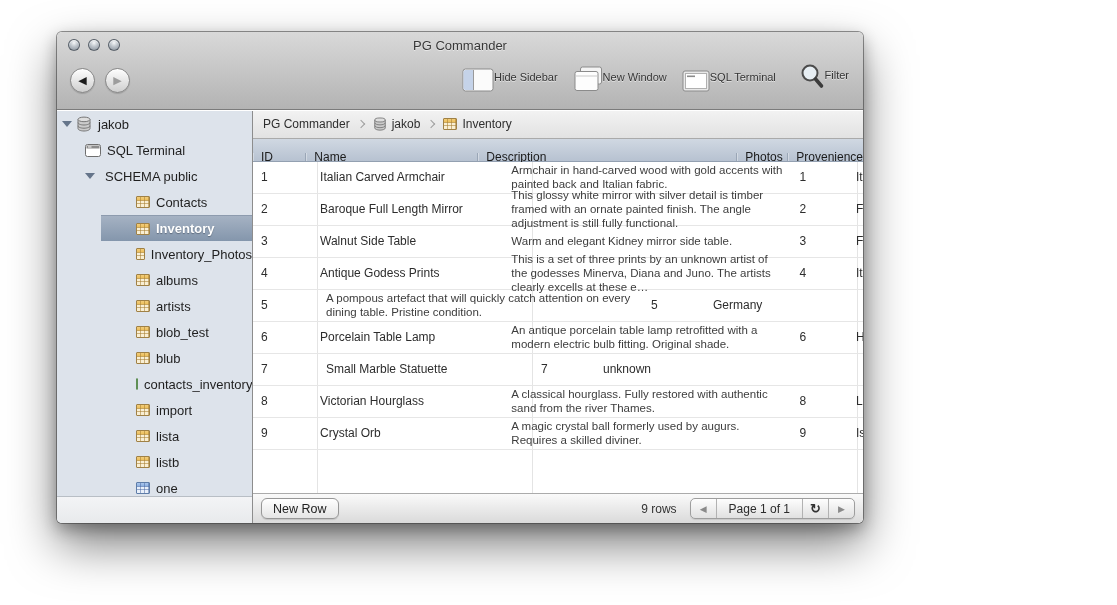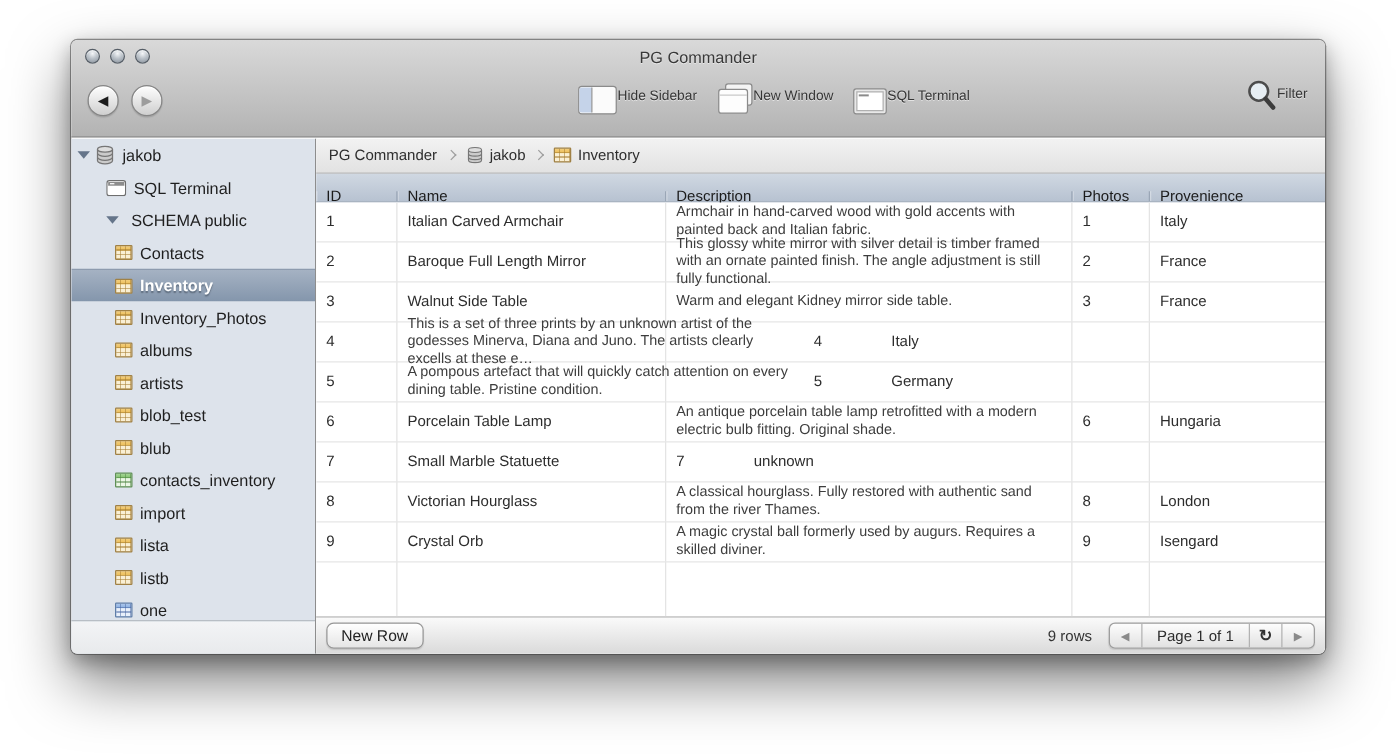--- a/index.html
+++ b/index.html
@@ -1,19 +1,19 @@
 <!DOCTYPE html>
 <html><head>
 <meta charset="utf-8">
 <style>
   * { margin:0; padding:0; box-sizing:border-box; }
   html,body { width:1117px; height:605px; background:#ffffff; font-family:"Liberation Sans", sans-serif; overflow:hidden; }
 
   .win {
-    position:absolute; left:57px; top:32px; width:1003px; height:491px;
+    position:absolute; left:57px; top:32px; width:806px; height:491px;
     border-radius:5px; overflow:hidden;
     box-shadow: 0 0 0 1px rgba(60,60,60,.55), 0 22px 48px rgba(0,0,0,.5), 0 6px 16px rgba(0,0,0,.3);
     background:#fff;
   }
 
   
   .chrome { position:relative; height:78px; background:linear-gradient(#d9d9d9,#b3b3b3); border-bottom:1px solid #7b7b7b; }
   .titlebar { position:relative; height:26px; }
   .title { text-align:center; line-height:27px; font-size:13px; color:#383838; text-shadow:0 1px 0 rgba(255,255,255,.5); }
   .lights { position:absolute; left:11px; top:7px; display:flex; gap:8px; }
@@ -39,21 +39,21 @@
 
   .sidebar { width:196px; background:#dde3eb; border-right:1px solid #8d8d8d; display:flex; flex-direction:column; }
   .side-list { height:385px; overflow:hidden; }
   .side-footer { flex:1; background:linear-gradient(#f3f4f6,#e8eaec); border-top:1px solid #b8bec5; }
 
   .srow { height:26px; display:flex; align-items:center; font-size:13px; color:#1f1f1f; position:relative; white-space:nowrap; }
   .srow .slabel { margin-left:6px; }
   .lvl-root { padding-left:5px; }
   .lvl-term { padding-left:28px; }
   .lvl-schema { padding-left:28px; }
-  .lvl-table { padding-left:35px; }
+  .lvl-table { padding-left:35px;margin-left:44px; }
   .srow.selected { background:linear-gradient(#a5b2c3,#8496ac); border-top:1px solid #8d9bae; }
   .srow.selected .slabel { color:#fff; font-weight:bold; text-shadow:0 1px 1px rgba(40,50,65,.45); }
 
   .tri { width:0; height:0; border-left:5px solid transparent; border-right:5px solid transparent; border-top:6px solid #65758a; margin-right:4px; }
   .db-ic, .term-ic { display:inline-flex; }
 
   .tbl-icon { display:inline-block; width:14px; height:12px; border:1px solid #a08145; border-radius:1px;
     background:
       repeating-linear-gradient(to right, transparent 0 3px, rgba(166,125,48,.55) 3px 4px),
       repeating-linear-gradient(to bottom, transparent 0 2.6px, rgba(166,125,48,.55) 2.6px 3.6px),
@@ -329,20 +329,21 @@
         </div>
         <div class="trow">
           <div class="td c-id">3</div>
           <div class="td c-name">Walnut Side Table</div>
           <div class="td c-desc">Warm and elegant Kidney mirror side table.</div>
           <div class="td c-photos">3</div>
           <div class="td c-prov">France</div>
         </div>
         <div class="trow">
           <div class="td c-id">4</div>
+          <div class="td c-name">Antique Godess Prints</div>
           <div class="td c-desc">This is a set of three prints by an unknown artist of the godesses Minerva, Diana and Juno. The artists clearly excells at these e…</div>
           <div class="td c-photos">4</div>
           <div class="td c-prov">Italy</div>
         </div>
         <div class="trow">
           <div class="td c-id">5</div>
           <div class="td c-desc">A pompous artefact that will quickly catch attention on every dining table. Pristine condition.</div>
           <div class="td c-photos">5</div>
           <div class="td c-prov">Germany</div>
         </div>

